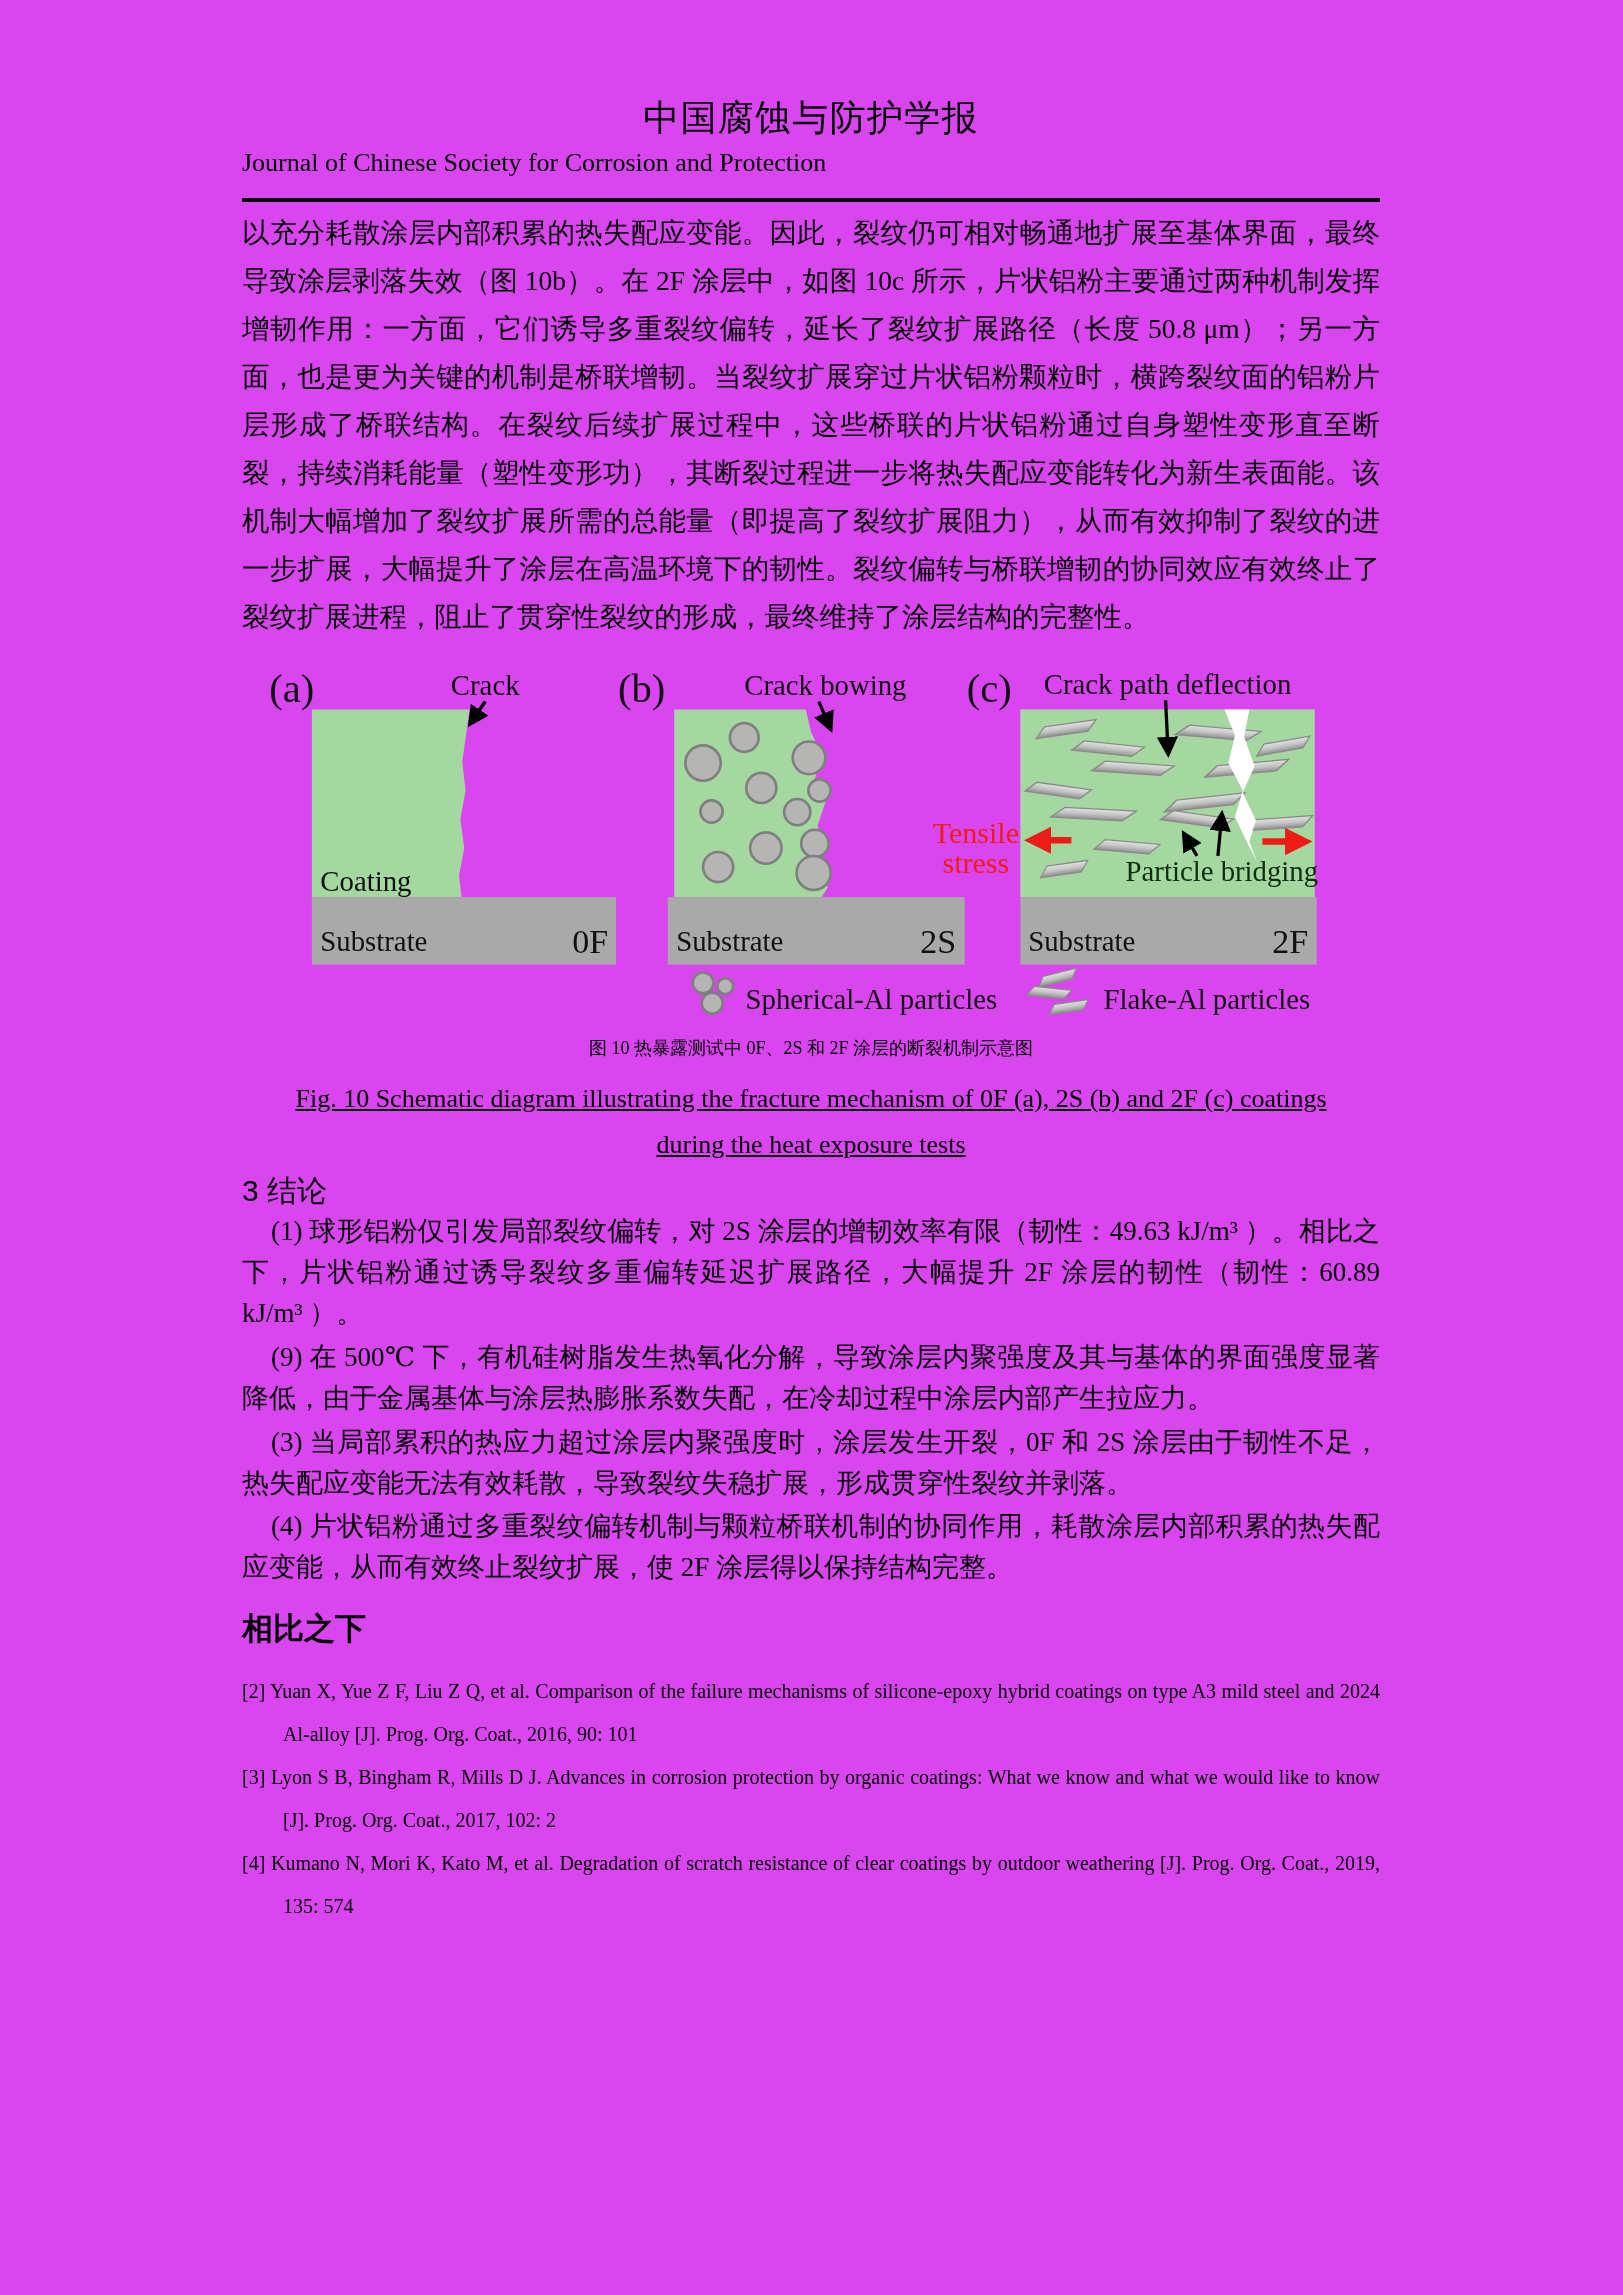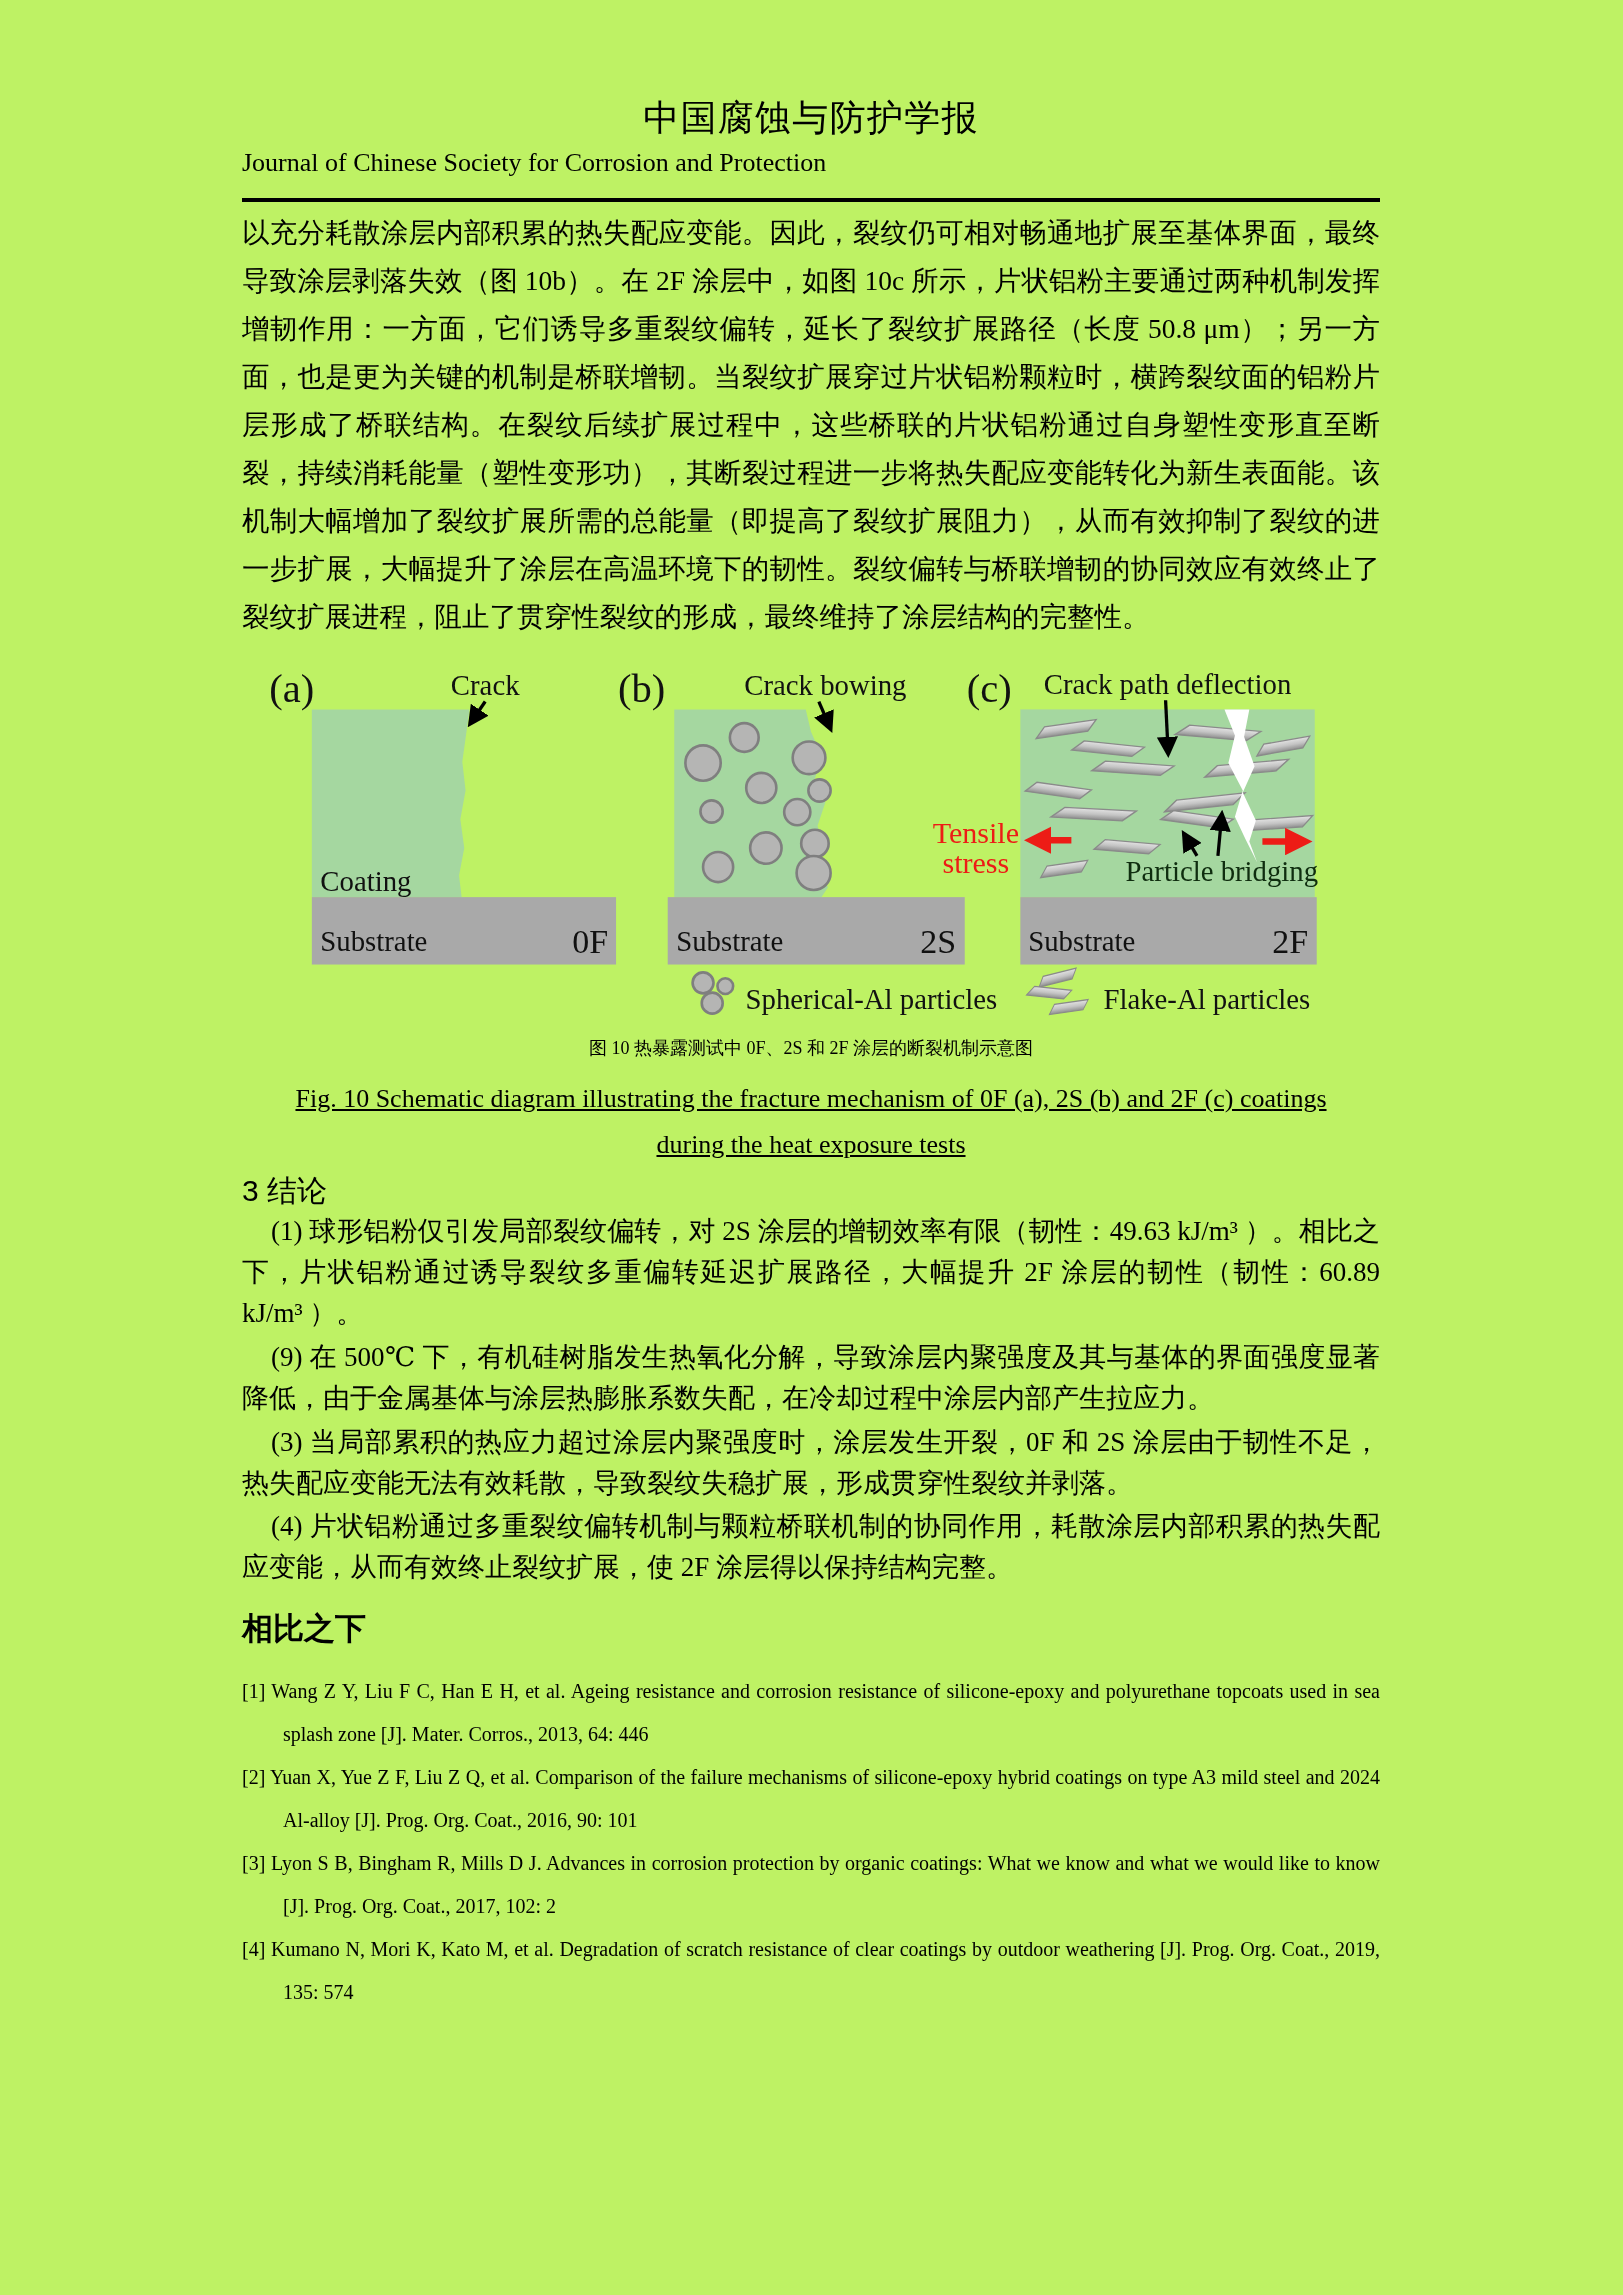--- a/index.html
+++ b/index.html
@@ -1,19 +1,19 @@
 <!DOCTYPE html>
 <html style="font-size:10.5px"><head>
 <meta charset="utf-8">
 <style>
   html,body{margin:0;padding:0;background:#ffffff;}
   .page{
     position:relative;
     width:1623px;height:2295px;
-    background:#bef264;
+    background:#d946ef;
     font-family:"Liberation Serif","DejaVu Serif",serif;
     color:#000;
     box-sizing:border-box;
     padding:98px 243px 0 242px;
     overflow:hidden;
   }
   .jtitle-zh{
     text-align:center;font-size:36px;line-height:41px;
     font-weight:400;letter-spacing:1.3px;
   }
@@ -180,20 +180,19 @@
   <div class="concl">
     <p>(1) 球形铝粉仅引发局部裂纹偏转，对 2S 涂层的增韧效率有限（韧性：49.63 kJ/m³ ）。相比之下，片状铝粉通过诱导裂纹多重偏转延迟扩展路径，大幅提升 2F 涂层的韧性（韧性：60.89 kJ/m³ ）。</p>
     <p>(9) 在 500℃ 下，有机硅树脂发生热氧化分解，导致涂层内聚强度及其与基体的界面强度显著降低，由于金属基体与涂层热膨胀系数失配，在冷却过程中涂层内部产生拉应力。</p>
     <p>(3) 当局部累积的热应力超过涂层内聚强度时，涂层发生开裂，0F 和 2S 涂层由于韧性不足，热失配应变能无法有效耗散，导致裂纹失稳扩展，形成贯穿性裂纹并剥落。</p>
     <p>(4) 片状铝粉通过多重裂纹偏转机制与颗粒桥联机制的协同作用，耗散涂层内部积累的热失配应变能，从而有效终止裂纹扩展，使 2F 涂层得以保持结构完整。</p>
   </div>
 
   <h2 class="ref-head">相比之下</h2>
 
   <div class="refs">
-    <p>[1] Wang Z Y, Liu F C, Han E H, et al. Ageing resistance and corrosion resistance of silicone-epoxy and polyurethane topcoats used in sea splash zone [J]. Mater. Corros., 2013, 64: 446</p>
     <p>[2] Yuan X, Yue Z F, Liu Z Q, et al. Comparison of the failure mechanisms of silicone-epoxy hybrid coatings on type A3 mild steel and 2024 Al-alloy [J]. Prog. Org. Coat., 2016, 90: 101</p>
     <p>[3] Lyon S B, Bingham R, Mills D J. Advances in corrosion protection by organic coatings: What we know and what we would like to know [J]. Prog. Org. Coat., 2017, 102: 2</p>
     <p>[4] Kumano N, Mori K, Kato M, et al. Degradation of scratch resistance of clear coatings by outdoor weathering [J]. Prog. Org. Coat., 2019, 135: 574</p>
   </div>
 
 </div>
 
 
 </body></html>

